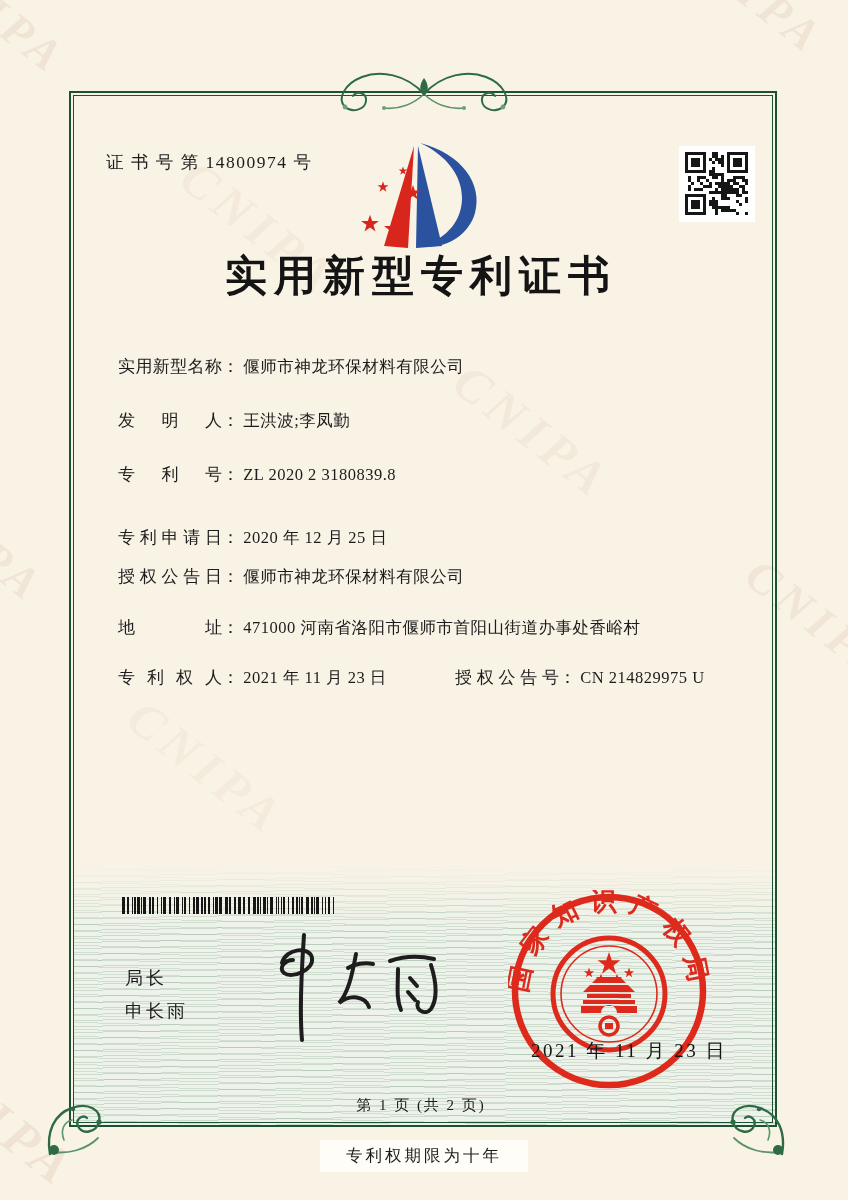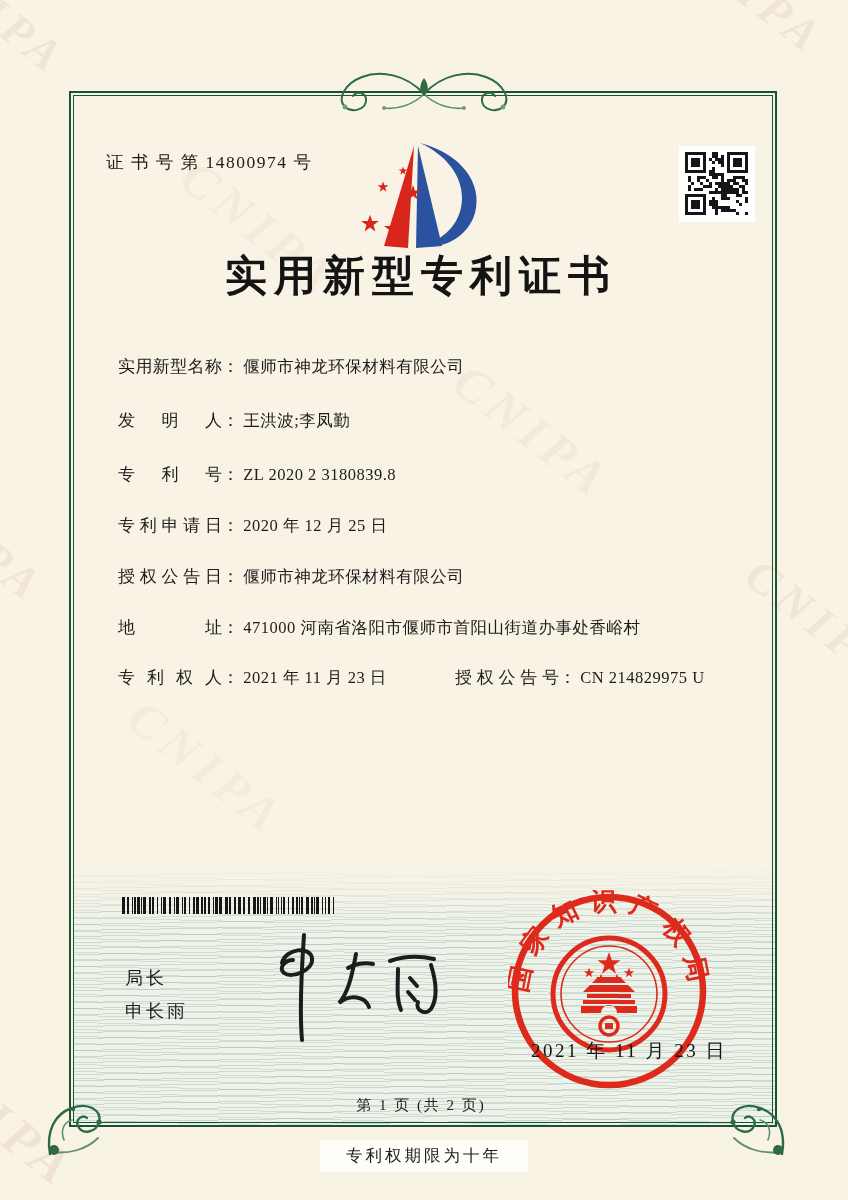--- a/index.html
+++ b/index.html
@@ -55,21 +55,21 @@
   .finder::after{content:"";position:absolute;inset:3px;background:#161616;}
   .f1{left:0;top:0;} .f2{left:42px;top:0;} .f3{left:0;top:42px;}
   .title{
     position:absolute;z-index:4;left:69px;top:248px;width:704px;text-align:center;
     font-size:42px;font-weight:700;letter-spacing:7px;color:#141414;
   }
   .frow{position:absolute;z-index:4;left:118px;width:640px;font-size:17px;}
   .flabel{display:inline-block;width:104px;text-align:justify;text-align-last:justify;vertical-align:top;}
   .fvalue{font-size:16.5px;letter-spacing:.5px;}
   .grant-no{position:absolute;left:337px;top:0;}
-  .r1{top:355px;} .r2{top:409px;} .r3{top:463px;} .r4{top:514px;}
+  .r1{top:355px;} .r2{top:409px;} .r3{top:463px;} .r4{top:526px;}
   .r5{top:565px;} .r6{top:616px;} .r7{top:666px;}
   .bodytext{
     position:absolute;z-index:4;left:118px;top:698px;width:614px;
     font-size:16.5px;line-height:1.92;text-align:justify;color:#161616;
   }
   .bodytext p{margin:0;text-indent:2em;}
   .barcode{
     position:absolute;z-index:4;left:122px;top:897px;width:218px;height:17px;
     display:flex;align-items:stretch;overflow:hidden;
   }

